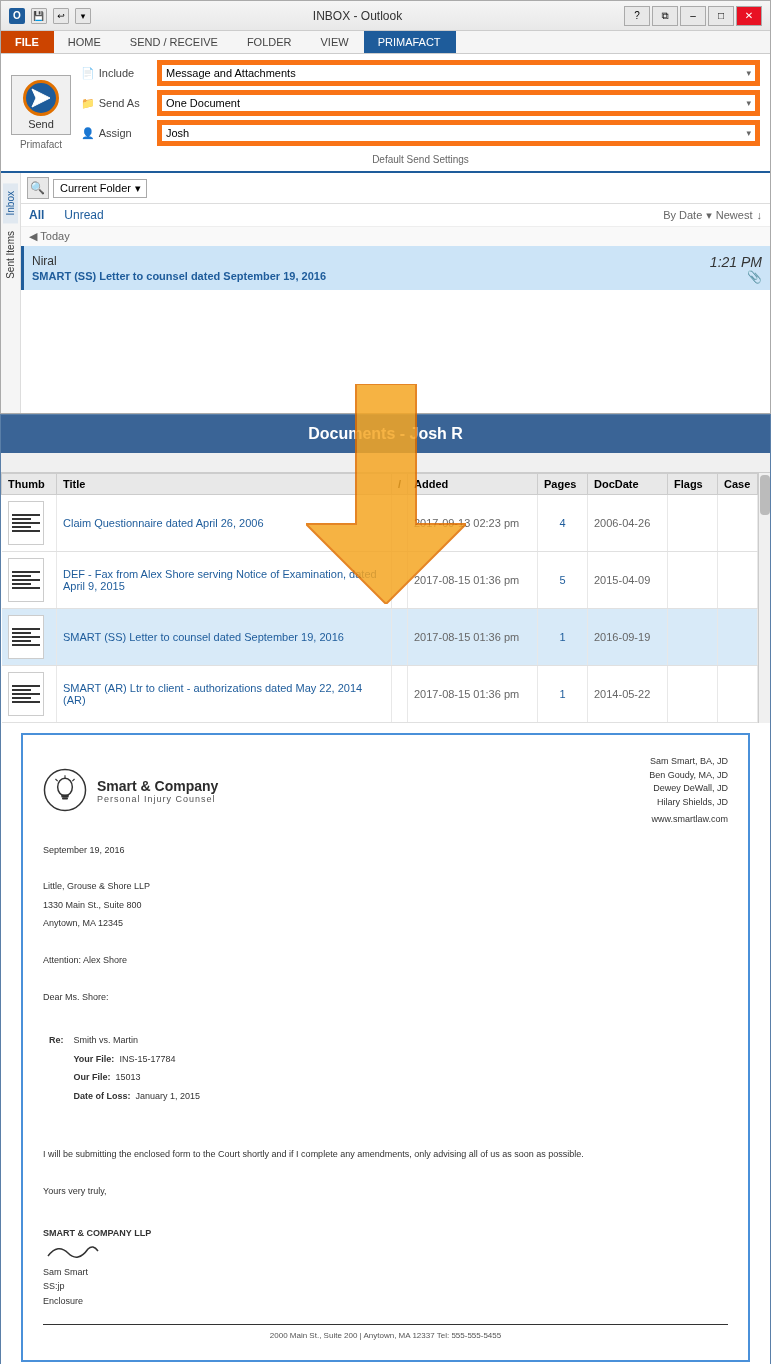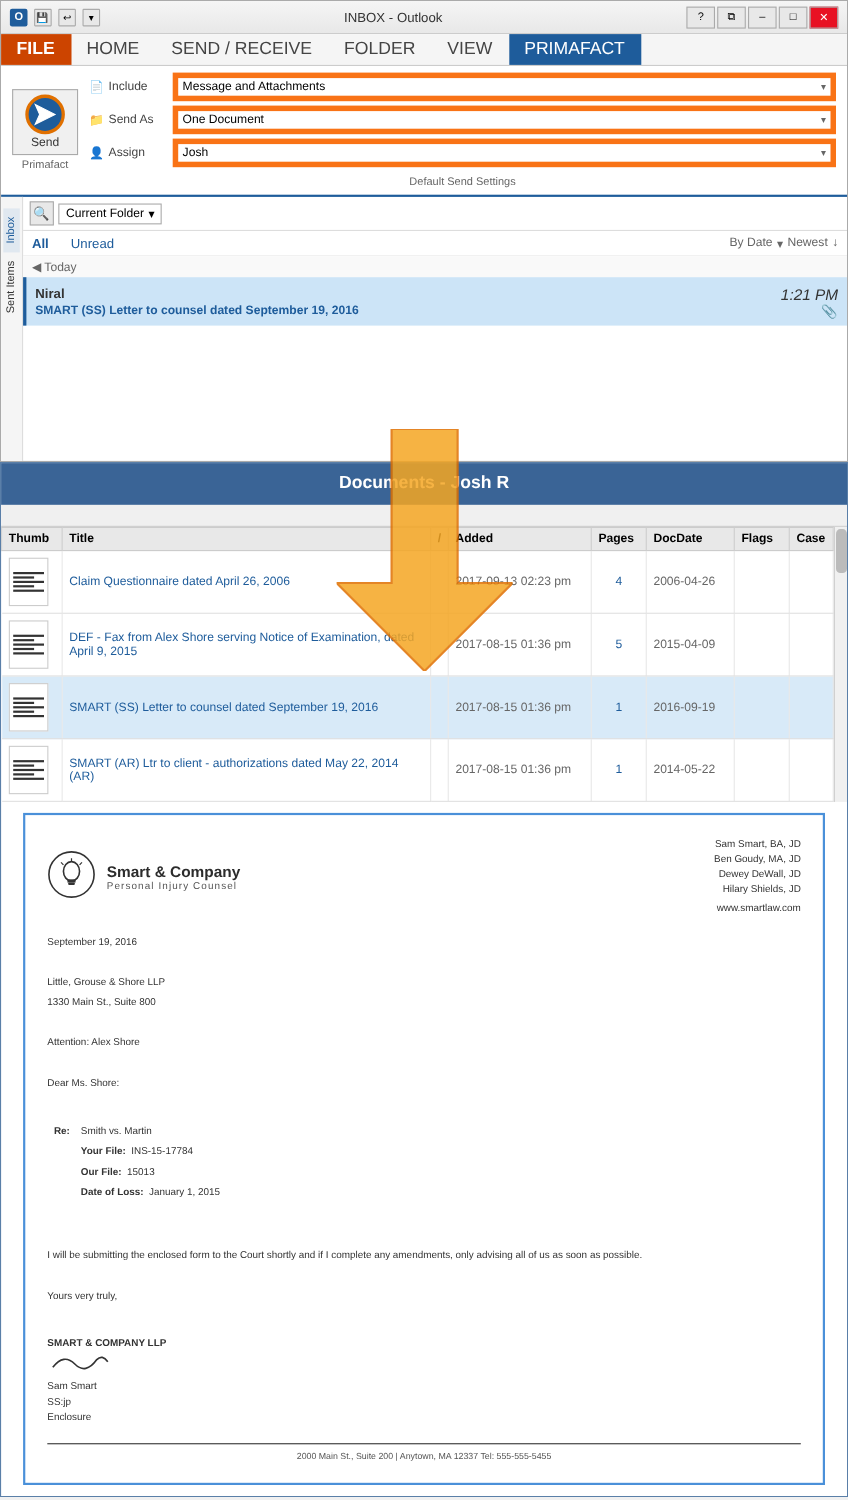--- a/index.html
+++ b/index.html
@@ -40,21 +40,21 @@
     .title-ctrl.close { background: #e81123; color: white; }
 
     
     .ribbon-tabs {
       display: flex;
       background: #f5f5f5;
       border-bottom: 1px solid #ccc;
     }
     .ribbon-tab {
       padding: 5px 14px;
-      font-size: 16px;
+      font-size: 11px;
       cursor: pointer;
       color: #444;
       border-right: 1px solid transparent;
       text-align: center;
     }
     .ribbon-tab.file-tab {
       background: #cc4400;
       color: white;
       font-weight: bold;
     }
@@ -215,21 +215,21 @@
     .mail-message {
       display: flex;
       align-items: flex-start;
       padding: 8px;
       background: #cce4f7;
       border-left: 3px solid #1e5c9b;
       cursor: pointer;
       position: relative;
     }
     .mail-message-content { flex: 1; }
-    .mail-sender { font-weight: bold; font-size: 12px; color: #333; }
+    .mail-sender { font-weight: normal; font-size: 12px; color: #333; }
     .mail-subject { font-size: 11px; color: #1e5c9b; font-weight: bold; margin-top: 2px; }
     .mail-time { font-size: 14px; color: #333; position: absolute; right: 8px; top: 8px; font-style: italic; }
     .mail-attachment { position: absolute; right: 8px; top: 24px; font-size: 12px; }
 
     
     .documents-section {
       background: #fff;
       border: 1px solid #5a7fa8;
       margin: 0;
     }
@@ -598,20 +598,21 @@
           <div>Hilary Shields, JD</div>
           <div style="margin-top:4px;">www.smartlaw.com</div>
         </div>
       </div>
 
       <div class="preview-body">
         <p>September 19, 2016</p>
         <br>
         <p>Little, Grouse &amp; Shore LLP</p>
         <p>1330 Main St., Suite 800</p>
+        <p>Anytown, MA 12345</p>
         <br>
         <p>Attention: Alex Shore</p>
         <br>
         <p>Dear Ms. Shore:</p>
         <br>
         <table class="preview-re-table">
           <tbody>
               <tr>
             <td><strong>Re:</strong></td>
             <td>Smith vs. Martin</td>

